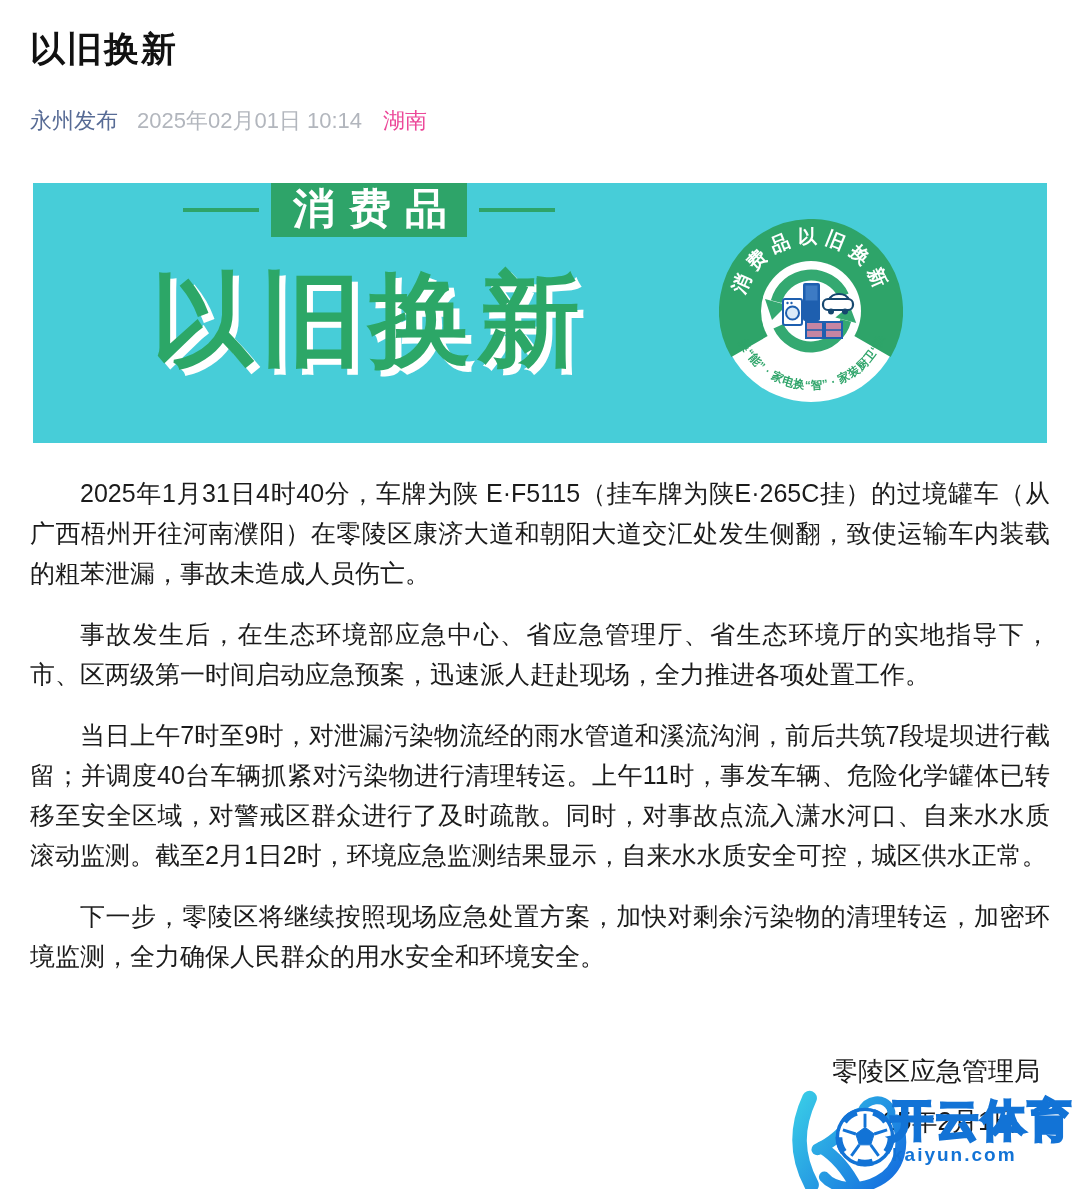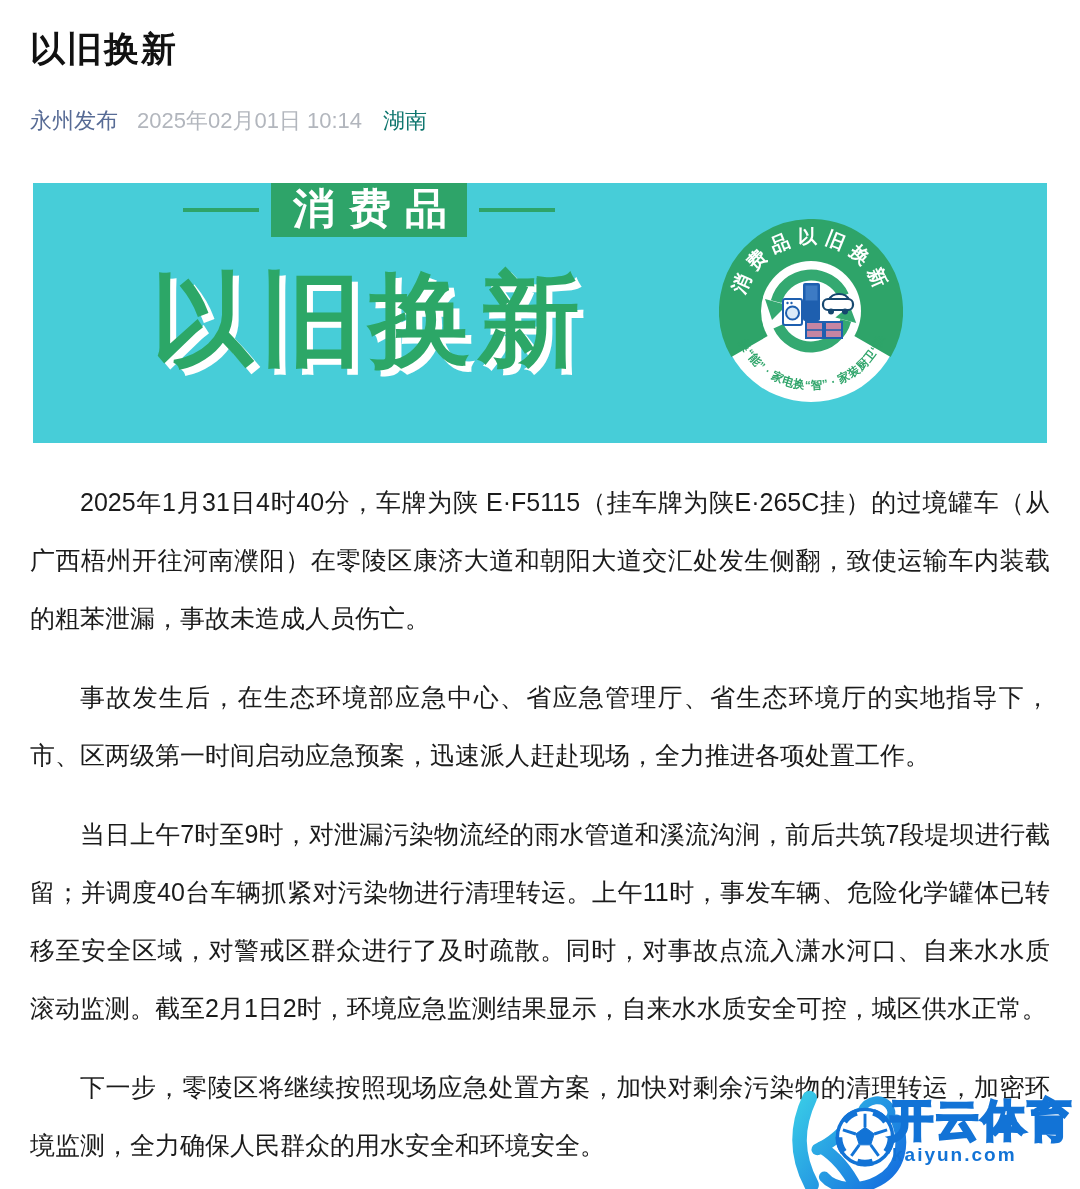--- a/index.html
+++ b/index.html
@@ -8,21 +8,21 @@
     font-family:"Liberation Sans","DejaVu Sans",sans-serif;
     position:relative;overflow:hidden;
   }
   .page{padding:0 30px;position:relative;}
 
   
   .title{margin:26px 0 0;font-size:35px;font-weight:700;color:#111;letter-spacing:2px;}
   .byline{margin-top:33px;font-size:22px;display:flex;align-items:baseline;text-align:center;}
   .account{color:#576b95;text-decoration:none;cursor:pointer;}
   .pub-date{color:#b2b6bd;margin-left:19px;}
-  .pub-region{color:#0f766e;margin-left:21px;}
+  .pub-region{color:#ec4899;margin-left:21px;}
 
   
   .banner{
     margin:47px 0 0 3px;width:1014px;height:260px;
     background:#47CDD8;position:relative;overflow:hidden;
   }
   .banner-left{
     position:absolute;left:0;top:0;width:672px;height:100%;
     display:flex;flex-direction:column;align-items:center;box-sizing:border-box;
   }
@@ -34,21 +34,21 @@
   }
   .big-text{
     margin-top:26px;font-size:102px;line-height:1.12;font-weight:900;color:#2CA767;
     letter-spacing:7px;text-shadow:6px 6px 0 #ffffff;white-space:nowrap;
   }
   .badge{position:absolute;left:686px;top:36px;width:184px;height:184px;}
 
   
   .article{margin-top:30px;}
   .article p{
-    margin:0 0 21px;font-size:25px;line-height:58px;color:#1b1b1b;
+    margin:0 0 21px;font-size:25px;line-height:40px;color:#1b1b1b;
     text-indent:2em;text-align:justify;
   }
   .signature{
     margin:70px 10px 0 auto;width:max-content;text-align:center;
     font-size:26px;line-height:50px;color:#1b1b1b;
   }
 
   
   .watermark{position:absolute;left:778px;top:1084px;width:302px;height:105px;pointer-events:none;}
   .wm-k{position:absolute;left:2px;top:6px;}

